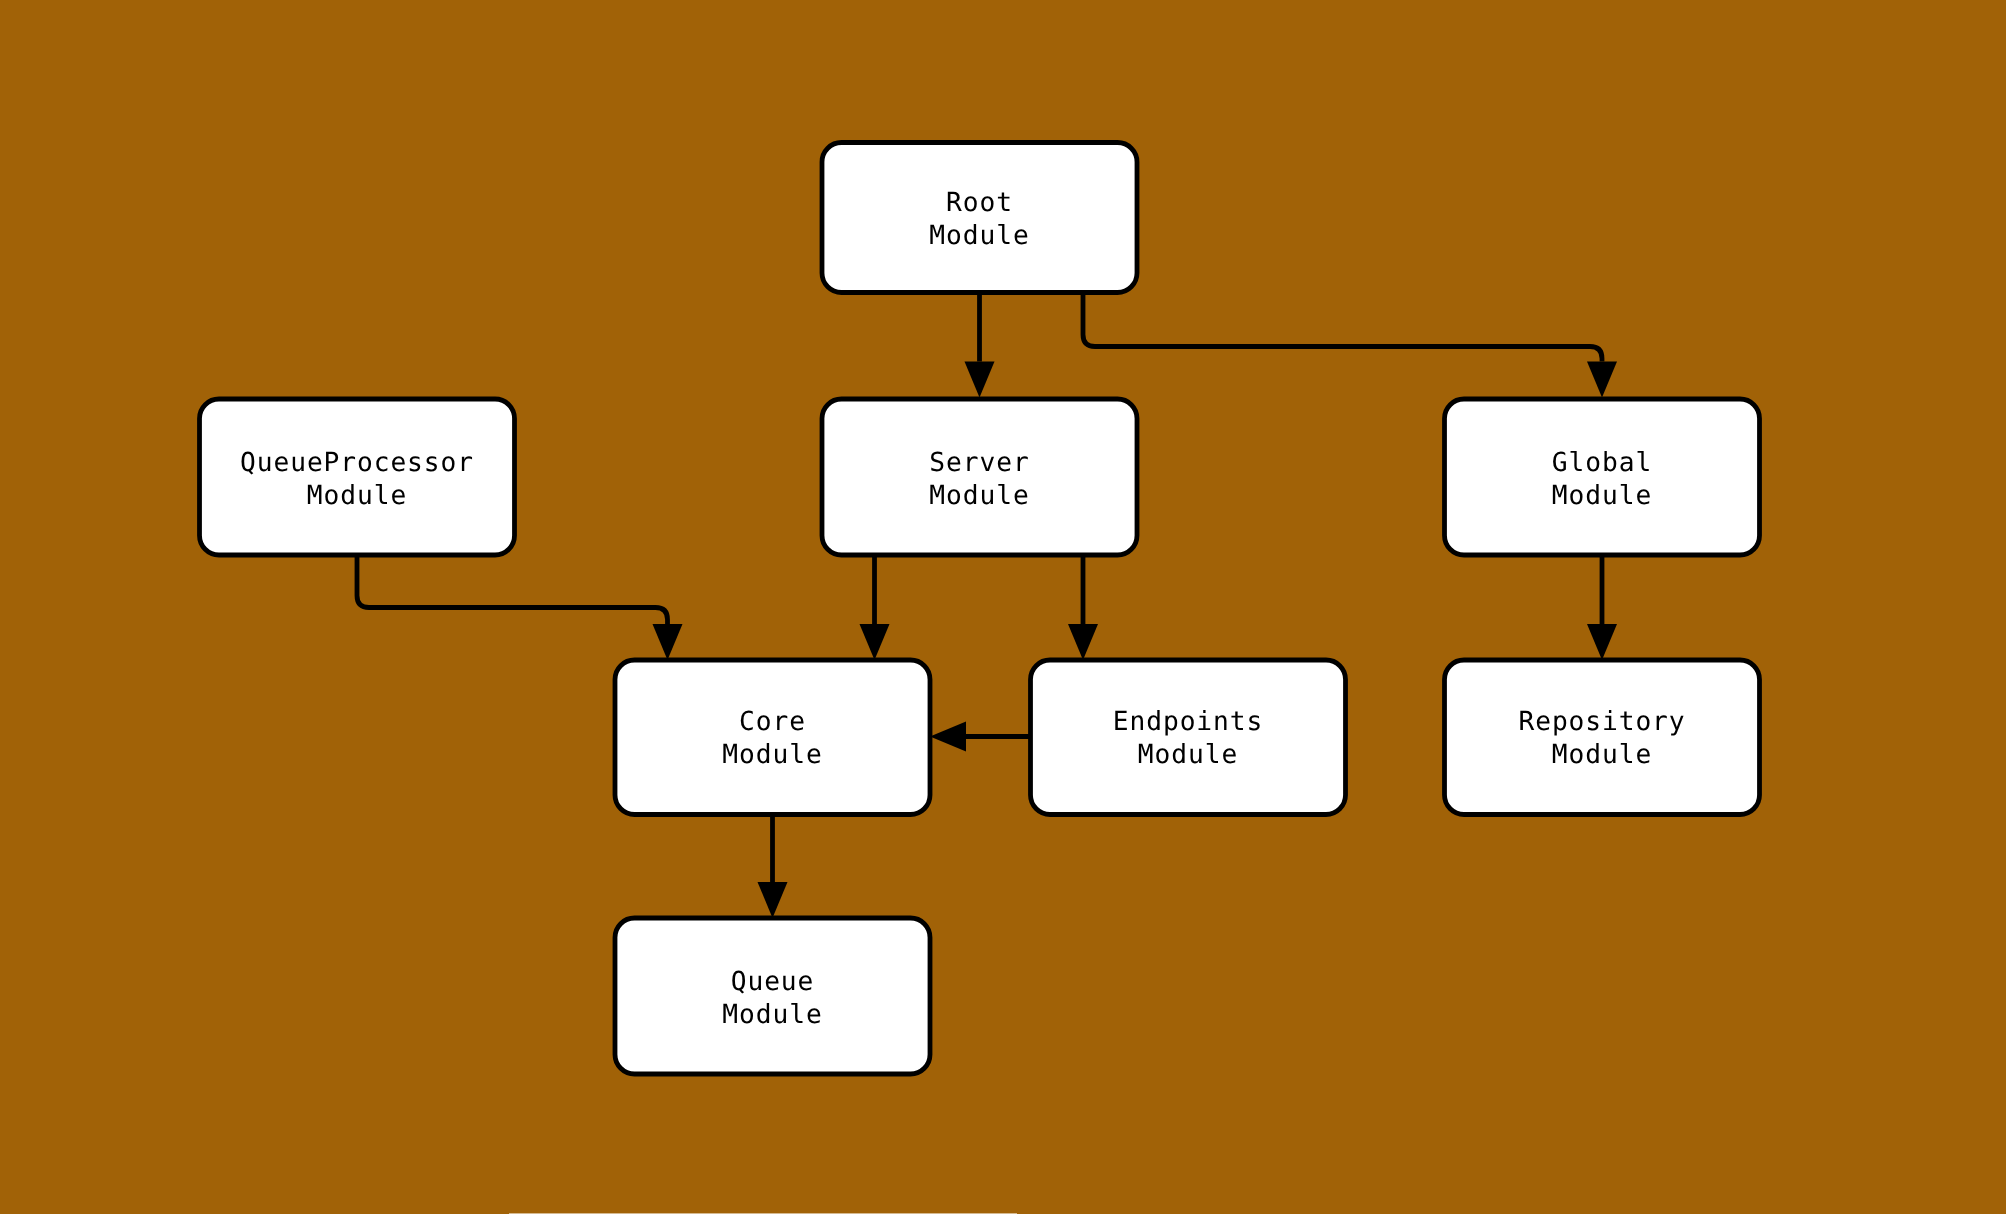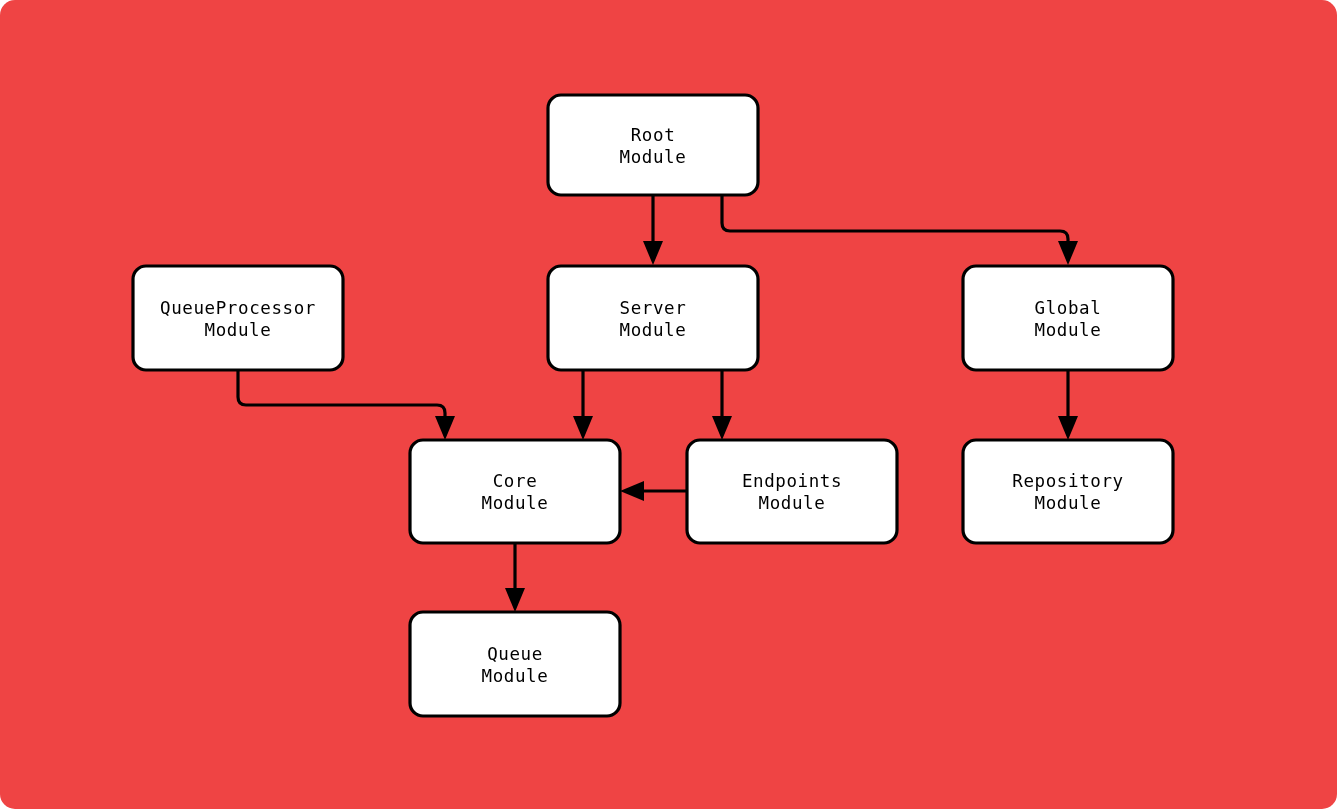--- a/index.html
+++ b/index.html
@@ -11,22 +11,21 @@
   body {
     width: 1337px;
     height: 809px;
     font-family: "DejaVu Sans Mono", "Liberation Mono", monospace;
     overflow: hidden;
   }
   #diagram-root {
     position: relative;
     width: 1337px;
     height: 809px;
-    background: #ef4444;
-    border-radius: 15px;
+    background: #a16207;
   }
   #diagram-svg {
     position: absolute;
     top: 0;
     left: 0;
     width: 1337px;
     height: 809px;
     display: block;
   }
   .node-rect {

